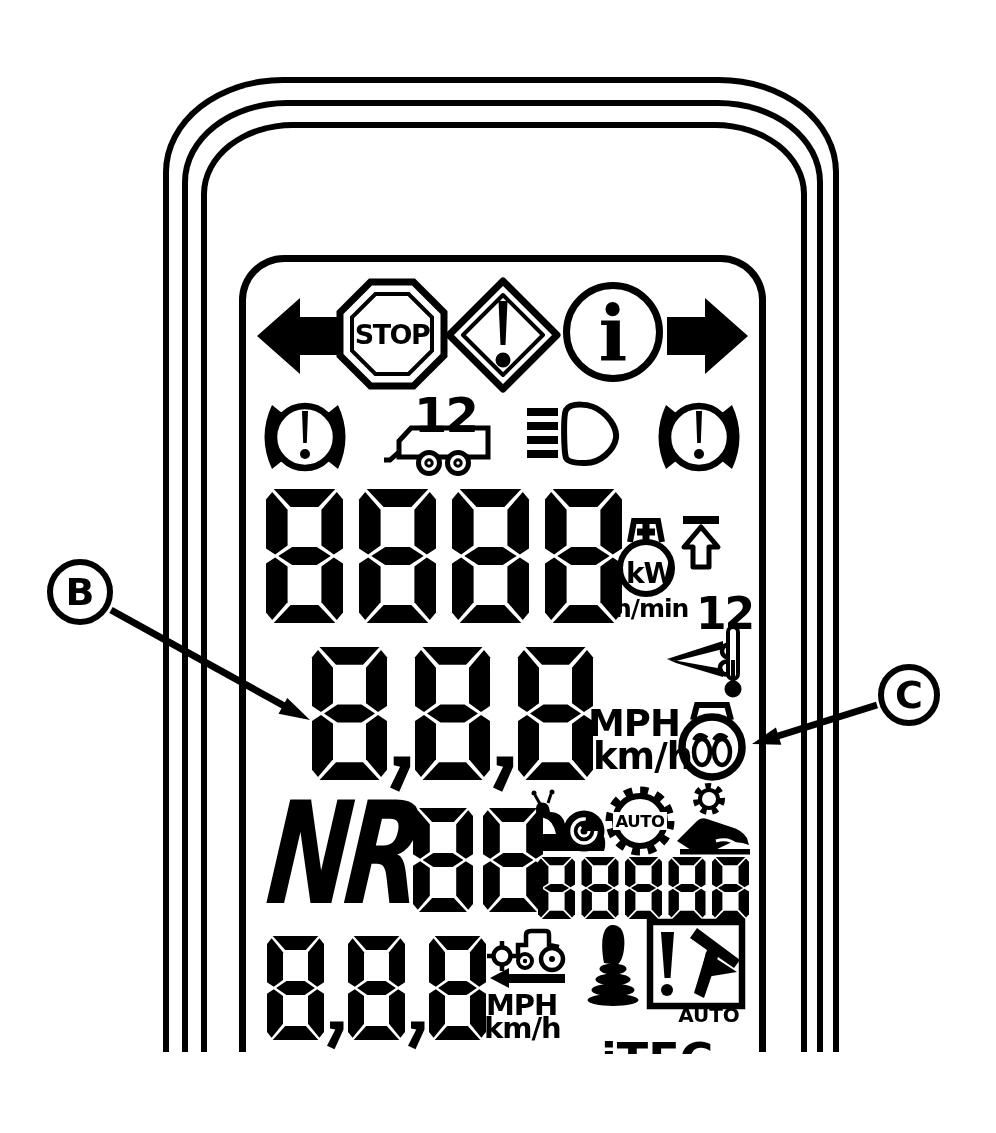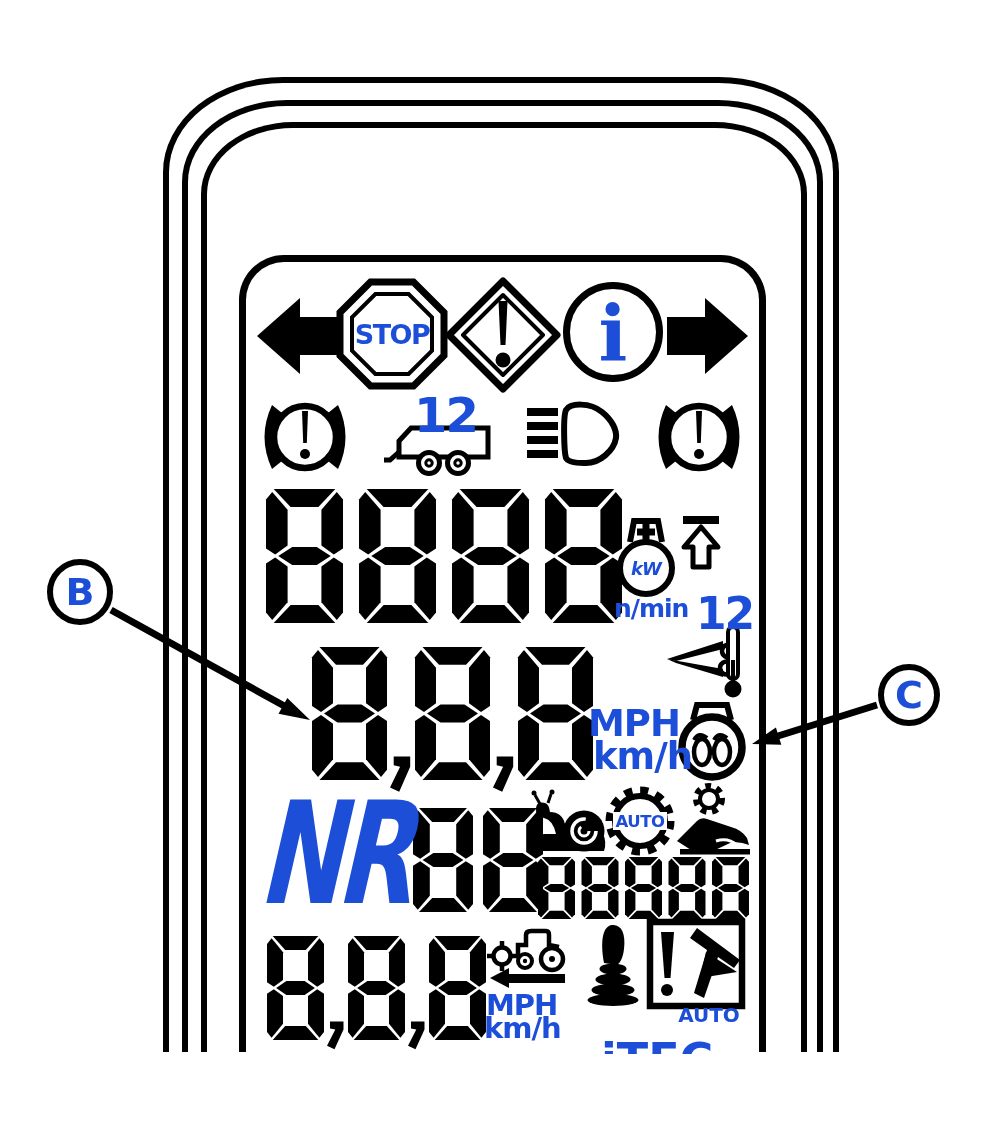--- a/index.html
+++ b/index.html
@@ -1,31 +1,31 @@
 <!DOCTYPE html>
 <html><head>
 <meta charset="utf-8">
 <style>
   html,body{margin:0;padding:0;background:#fff;}
   #canvas{position:relative;width:996px;height:1133px;background:#fff;overflow:hidden;
-          font-family:"DejaVu Sans",sans-serif;color:#1d4ed8;}
+          font-family:"DejaVu Sans",sans-serif;color:#000000;}
   .abs{position:absolute;}
   
   .bezel{position:absolute;border:6px solid #000;border-bottom:none;background:transparent;box-sizing:border-box;}
   #bezel-outer{left:163px;top:77px;width:676px;height:975px;border-radius:120px 120px 0 0 / 95px 95px 0 0;}
   #bezel-mid{left:182px;top:100px;width:641px;height:952px;border-radius:105px 105px 0 0 / 82px 82px 0 0;}
   #bezel-inner{left:201px;top:122px;width:606px;height:930px;border-radius:92px 92px 0 0 / 72px 72px 0 0;}
   #display-panel{position:absolute;left:239px;top:255px;width:527px;height:797px;border:7px solid #000;border-bottom:none;
           border-radius:45px 45px 0 0;background:#fff;box-sizing:border-box;}
   
   .lbl{position:absolute;font-weight:bold;line-height:1;white-space:nowrap;}
   #stop-label{left:352px;top:321px;width:80px;text-align:center;font-size:27px;letter-spacing:-1.5px;}
   #info-i{left:593px;top:300px;width:40px;text-align:center;font-family:"DejaVu Serif",serif;font-size:76px;line-height:68px;}
   #trailer-count{left:414px;top:391px;width:62px;text-align:center;font-size:48px;letter-spacing:-2px;}
-  #kw-label{left:626px;top:560px;width:40px;text-align:center;font-size:18px;letter-spacing:-1px;font-style:italic;}
+  #kw-label{left:626px;top:560px;width:40px;text-align:center;font-size:28px;letter-spacing:-1px;}
   #nmin-label{left:614px;top:596px;width:68px;text-align:left;font-size:25px;letter-spacing:-1px;}
   #hitch-gear-number{left:696px;top:592px;width:42px;font-size:44px;letter-spacing:-2px;}
   #mph-upper{left:588px;top:705px;font-size:37px;letter-spacing:-1px;}
   #kmh-upper{left:593px;top:738px;font-size:37px;letter-spacing:-1px;}
   #gear-prefix{left:256px;top:800px;font-size:142px;line-height:108px;letter-spacing:-8px;
                transform:skewX(-13deg) scaleX(0.70);transform-origin:left bottom;}
   #autogear-label{left:612px;top:814px;width:56px;text-align:center;font-size:16.5px;letter-spacing:-0.5px;}
   #mph-lower{left:486px;top:991px;font-size:29px;letter-spacing:-1px;}
   #kmh-lower{left:484px;top:1014px;font-size:29px;letter-spacing:-1px;}
   #itec-auto-label{left:676px;top:1005px;width:66px;text-align:center;font-size:20px;}

